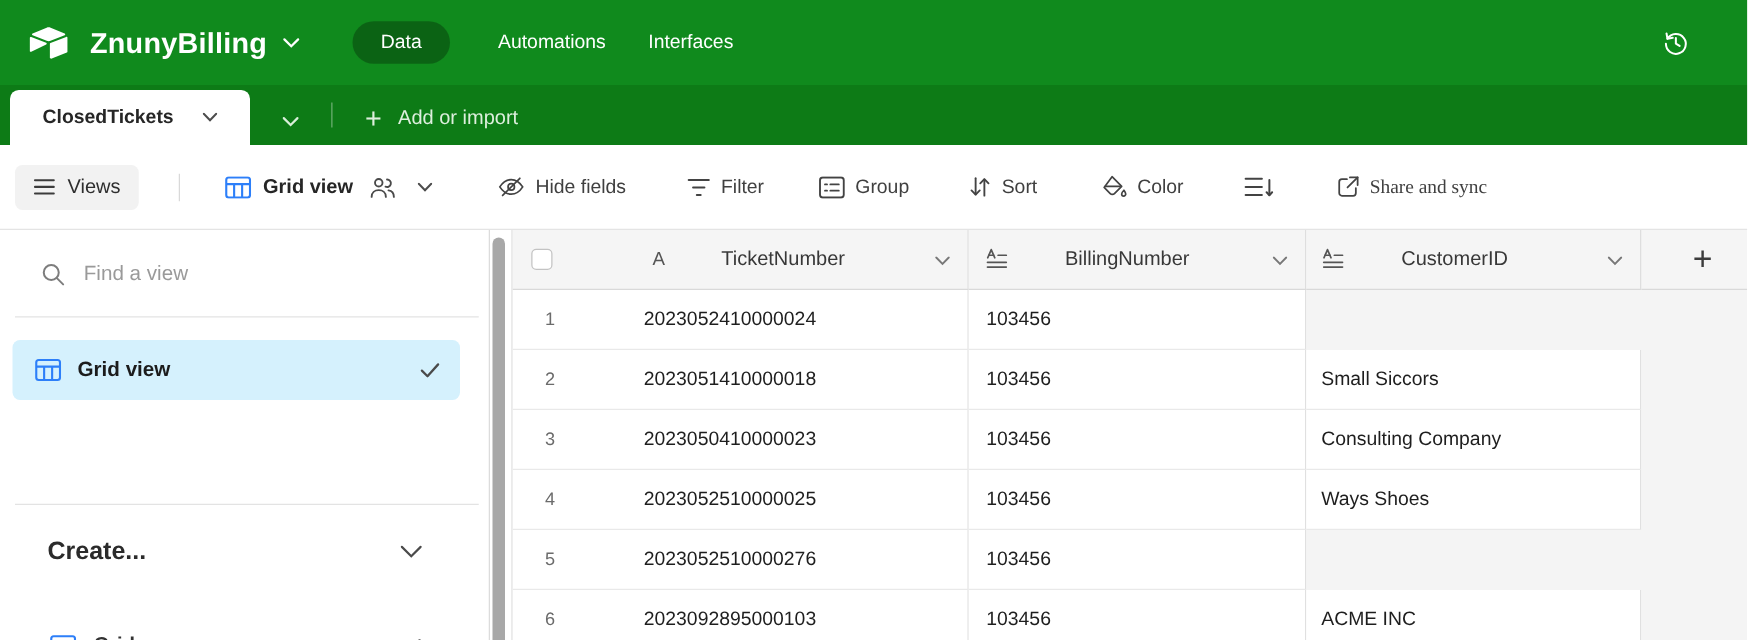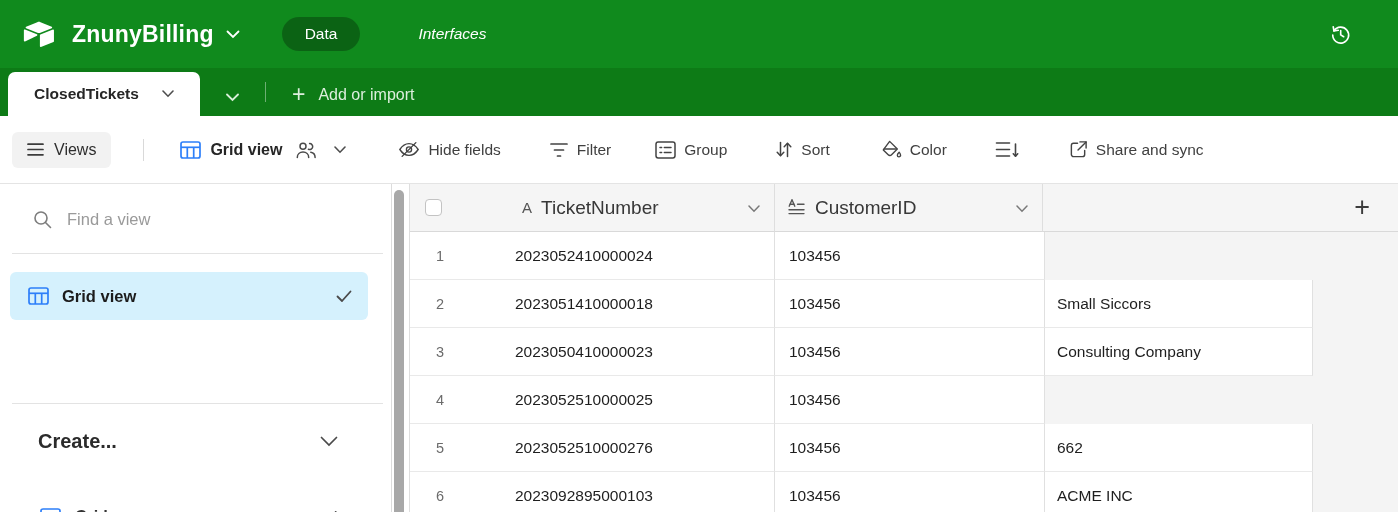--- a/index.html
+++ b/index.html
@@ -11,21 +11,21 @@
   
   #topbar { height:68px; background:#108a1d; display:flex; align-items:center; padding-left:22px; }
   .logo { width:34px; height:29px; flex:0 0 auto; }
   .app-title { color:#fff; font-size:23px; font-weight:700; margin-left:16px; letter-spacing:.2px; }
   .title-chev { margin-left:12px; }
   .nav { display:flex; align-items:center; margin-left:42px; }
   .nav-item { color:#fff; font-size:15.5px; cursor:pointer; }
   .nav-pill { background:rgba(0,0,0,0.28); border-radius:999px; padding:8px 23px; }
   .nav-plain { padding:8px 0; }
   .nav-item + .nav-item { margin-left:38px; }
-  .nav-item.interfaces { margin-left:58px;font-style:italic; }
+  .nav-item.interfaces { margin-left:34px; }
   .topbar-right { margin-left:auto; margin-right:46px; display:flex; align-items:center; }
   
   #tabbar { height:48px; background:#0d7b16; display:flex; align-items:flex-end; padding-left:8px; }
   .table-tab { height:44px; width:192px; background:#fff; border-radius:7px 7px 0 0;
     display:flex; align-items:center; justify-content:center; gap:23px; }
   .table-tab-label { font-size:15.5px; font-weight:700; color:#262626; }
   .tab-chev-btn { margin-left:26px; margin-bottom:14px; display:flex; }
   .tab-divider { width:1px; height:20px; background:rgba(255,255,255,0.4); margin-left:26px; margin-bottom:14px; }
   .add-import { display:flex; align-items:center; gap:13px; margin-left:26px; margin-bottom:10px; color:#ddefdd; }
   .add-plus { font-size:23px; font-weight:300; line-height:1; }
@@ -37,21 +37,21 @@
     padding:9px 15px; font-size:16px; color:#2e2e2e; cursor:pointer; }
   .tb-divider { width:1px; height:22px; background:#d9d9d9; margin-left:32px; }
   .gridview-group { display:flex; align-items:center; margin-left:36px; cursor:pointer; }
   .gridview-label { font-size:16px; font-weight:700; color:#262626; margin-left:9px; }
   .gv-people { margin-left:13px; display:flex; }
   .gv-chev { margin-left:17px; display:flex; }
   .tb-btn { display:flex; align-items:center; gap:8px; font-size:15.5px; color:#404040; cursor:pointer; }
   .tb-hide { margin-left:52px; } .tb-filter { margin-left:48px; } .tb-group { margin-left:44px; }
   .tb-sort { margin-left:48px; } .tb-color { margin-left:50px; }
   .tb-rowheight { margin-left:48px; display:flex; cursor:pointer; }
-  .tb-share { margin-left:50px; }
+  .tb-share { margin-left:50px;font-family:Liberation Serif, serif; }
   
   #body { display:flex; height:328px; overflow:hidden; }
   #sidebar { position:relative; width:392px; background:#fff; border-right:1px solid #dcdcdc; flex:0 0 auto; }
   .sb-search-icon { position:absolute; left:33px; top:26px; }
   .sb-search-text { position:absolute; left:67px; top:26px; font-size:16.5px; color:#9a9a9a; }
   .sb-div1 { position:absolute; left:12px; width:371px; top:69px; height:1px; background:#e3e3e3; }
   .sb-selected { position:absolute; left:10px; top:88px; width:358px; height:48px; background:#d5f1fd;
     border-radius:6px; display:flex; align-items:center; cursor:pointer; }
   .sb-selected .gicon { margin-left:18px; }
   .sb-selected-label { margin-left:13px; font-size:16.5px; font-weight:700; color:#1c1c1c; }
@@ -71,21 +71,21 @@
   .hrow { display:flex; height:48px; }
   .hcell { background:#f5f5f5; border-bottom:1px solid #d9d9d9; border-right:1px solid #dedede;
     display:flex; align-items:center; position:relative; }
   .hcell-primary { width:365px; }
   .checkbox { position:absolute; left:15px; top:15px; width:17px; height:17px; background:#fff;
     border:1.5px solid #c3c3c3; border-radius:4px; cursor:pointer; }
   .hname-group { display:flex; align-items:center; gap:9px; }
   .hcell-primary .hname-group { margin-left:112px; }
   .hcell-c2 { width:270px; padding-left:13px; }
   .hcell-c3 { width:268px; padding-left:12px; }
-  .hlabel { font-size:19px; color:#383838; }
+  .hlabel { font-size:16px; color:#383838;margin-left:36px; }
   .h-chev { position:absolute; right:14px; top:21px; }
   .a-glyph { font-size:15px; color:#555; font-weight:400; }
   .hcell-add { flex:1; background:#f5f5f5; border-bottom:1px solid #d9d9d9; border-right:none;
     display:flex; align-items:center; justify-content:flex-end; padding-right:28px; cursor:pointer; }
   .add-col-plus { font-size:27px; font-weight:300; color:#3c3c3c; line-height:1; }
   .drow { display:flex; height:48px; }
   .dcell { background:#fff; border-bottom:1px solid #e9e9e9; border-right:1px solid #e0e0e0;
     display:flex; align-items:center; font-size:15.5px; color:#1e1e1e; }
   .dcell-primary { width:365px; }
   .rownum { width:60px; text-align:center; font-size:14.5px; color:#6b6b6b; }
@@ -107,20 +107,21 @@
         <path d="M105.31 88.46 v65.62 c0 3.12 3.15 5.26 6.05 4.11 l73.8-28.65 c1.69-.67 2.79-2.29 2.79-4.11 V59.81 c0-3.12-3.15-5.26-6.05-4.11 l-73.8 28.65 c-1.68.67-2.79 2.29-2.79 4.11"></path>
         <path d="M88.08 91.85 L66.17 102.42 l-2.22 1.08 L17.71 125.65 c-2.93 1.41-6.67-.72-6.67-3.98 V60.09 c0-1.18.6-2.2 1.41-2.96.34-.34.72-.62 1.12-.84 1.1-.66 2.68-.84 4.02-.31 l70.12 27.78 c3.56 1.41 3.84 6.41.37 8.09"></path>
       </g>
     </svg>
     <div class="app-title">ZnunyBilling</div>
     <svg class="title-chev" width="14" height="9" viewBox="0 0 14 9">
       <path d="M1.5 1.5 L7 7 L12.5 1.5" fill="none" stroke="#ffffff" stroke-width="1.8" stroke-linecap="round"></path>
     </svg>
     <div class="nav">
       <div class="nav-item nav-pill">Data</div>
+      <div class="nav-item nav-plain">Automations</div>
       <div class="nav-item nav-plain interfaces">Interfaces</div>
     </div>
     <div class="topbar-right">
       <svg width="23" height="23" viewBox="0 0 24 24">
         <g fill="none" stroke="#ffffff" stroke-width="1.7" stroke-linecap="round" stroke-linejoin="round">
           <path d="M5.2 8.2 A8.3 8.3 0 1 1 3.9 12.6"></path>
           <path d="M4.4 3.9 L5.2 8.4 L9.6 7.6"></path>
           <path d="M12.2 7.8 v4.6 l3.1 1.9"></path>
         </g>
       </svg>
@@ -327,20 +328,37 @@
         <div class="hcell hcell-primary">
           <div class="checkbox"></div>
           <div class="hname-group">
             <span class="a-glyph">A</span>
             <span class="hlabel">TicketNumber</span>
           </div>
           <svg class="h-chev" width="12" height="8" viewBox="0 0 12 8">
             <path d="M1 1 L6 6.2 L11 1" fill="none" stroke="#787878" stroke-width="1.5" stroke-linecap="round"></path>
           </svg>
         </div>
+        <div class="hcell hcell-c2">
+          <div class="hname-group">
+            <svg width="19" height="17" viewBox="0 0 19 17">
+              <g stroke="#555" stroke-width="1.4" stroke-linecap="round" fill="none">
+                <path d="M2.2 7.2 L5 .8 L7.8 7.2"></path>
+                  <path d="M3.1 5.2 h3.8"></path>
+                <path d="M10.5 5.2 h6.5"></path>
+                  <path d="M2 10.8 h15"></path>
+                  <path d="M2 14.6 h15"></path>
+              </g>
+            </svg>
+            <span class="hlabel">BillingNumber</span>
+          </div>
+          <svg class="h-chev" width="12" height="8" viewBox="0 0 12 8">
+            <path d="M1 1 L6 6.2 L11 1" fill="none" stroke="#787878" stroke-width="1.5" stroke-linecap="round"></path>
+          </svg>
+        </div>
         <div class="hcell hcell-c3">
           <div class="hname-group">
             <svg width="19" height="17" viewBox="0 0 19 17">
               <g stroke="#555" stroke-width="1.4" stroke-linecap="round" fill="none">
                 <path d="M2.2 7.2 L5 .8 L7.8 7.2"></path>
                   <path d="M3.1 5.2 h3.8"></path>
                 <path d="M10.5 5.2 h6.5"></path>
                   <path d="M2 10.8 h15"></path>
                   <path d="M2 14.6 h15"></path>
               </g>
@@ -396,34 +414,34 @@
       </div>
 
       <div class="drow">
         <div class="dcell dcell-primary">
           <span class="rownum">4</span>
           <span class="ticket-val">2023052510000025</span>
         </div>
         <div class="dcell dcell-c2">
             <span>103456</span>
           </div>
+        <div class="dcell dcell-c3">
+            <span>Ways Shoes</span>
+          </div>
         <div class="dcell-filler"></div>
       </div>
 
       <div class="drow">
         <div class="dcell dcell-primary">
           <span class="rownum">5</span>
           <span class="ticket-val">2023052510000276</span>
         </div>
         <div class="dcell dcell-c2">
             <span>103456</span>
           </div>
-        <div class="dcell dcell-c3">
-            <span>662</span>
-          </div>
         <div class="dcell-filler"></div>
       </div>
 
       <div class="drow">
         <div class="dcell dcell-primary">
           <span class="rownum">6</span>
           <span class="ticket-val">2023092895000103</span>
         </div>
         <div class="dcell dcell-c2">
             <span>103456</span>

